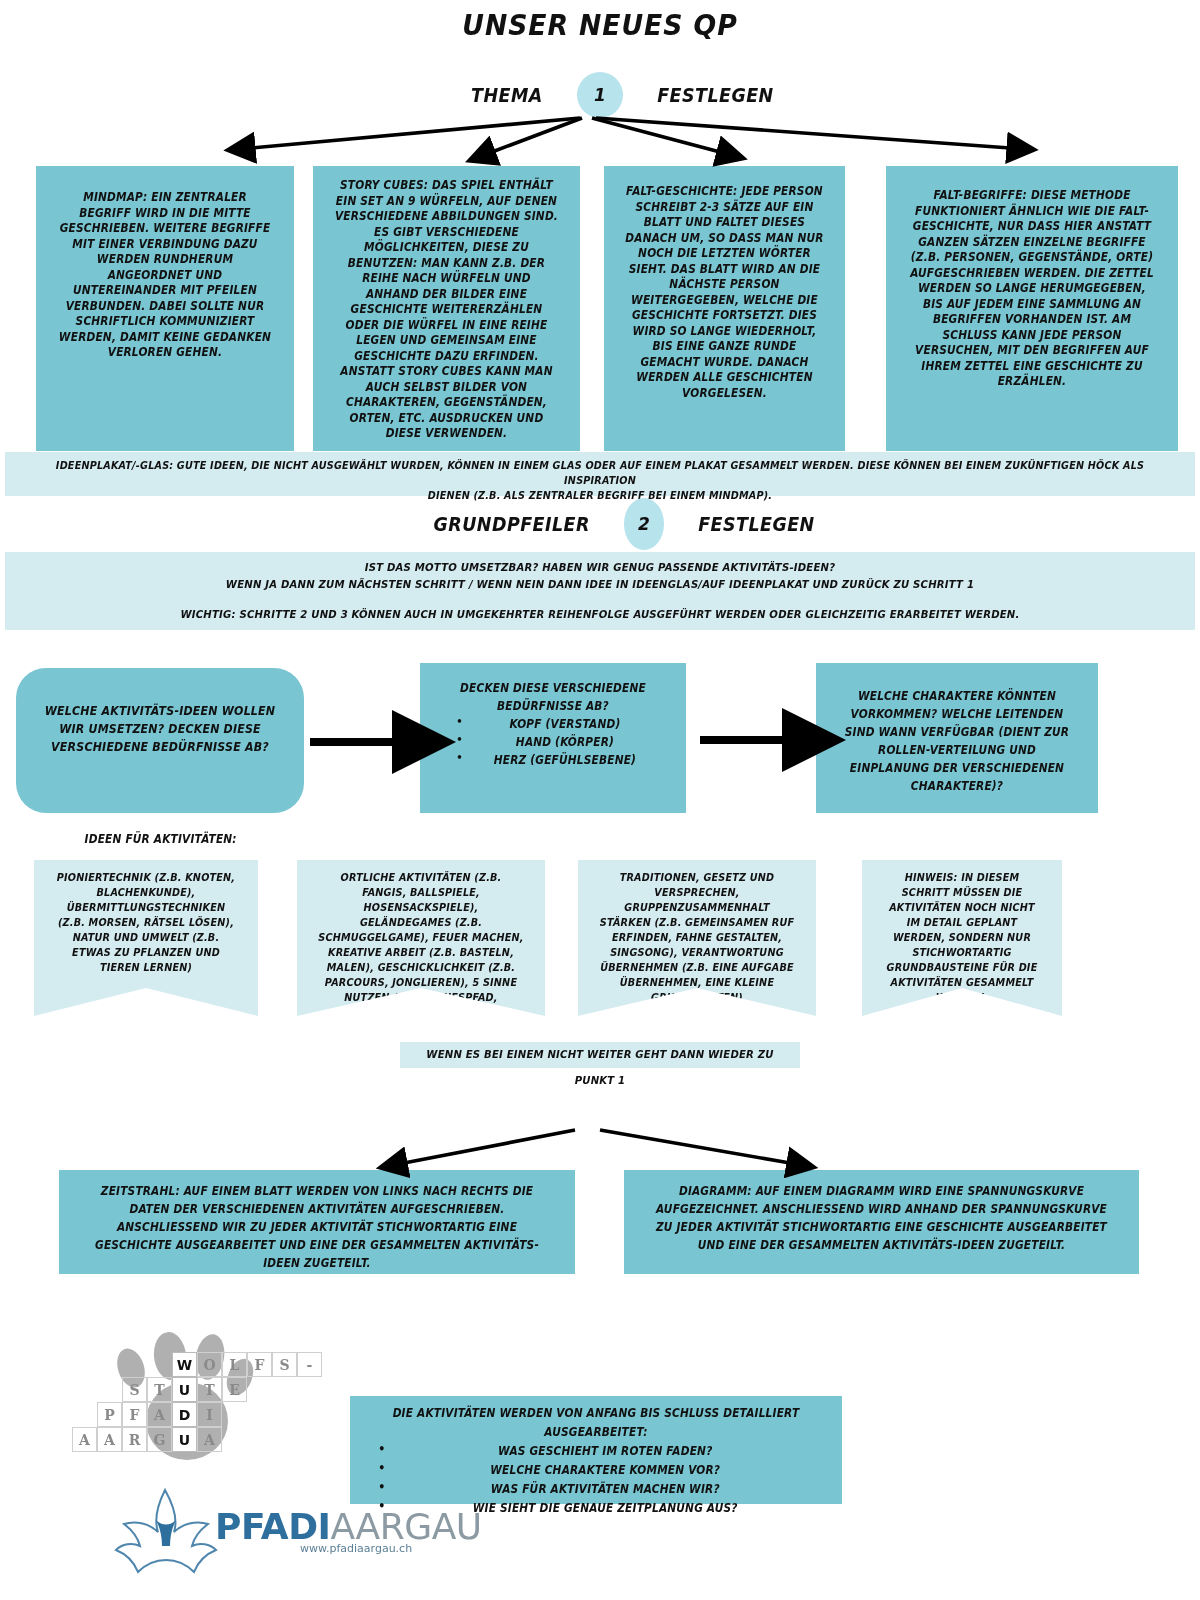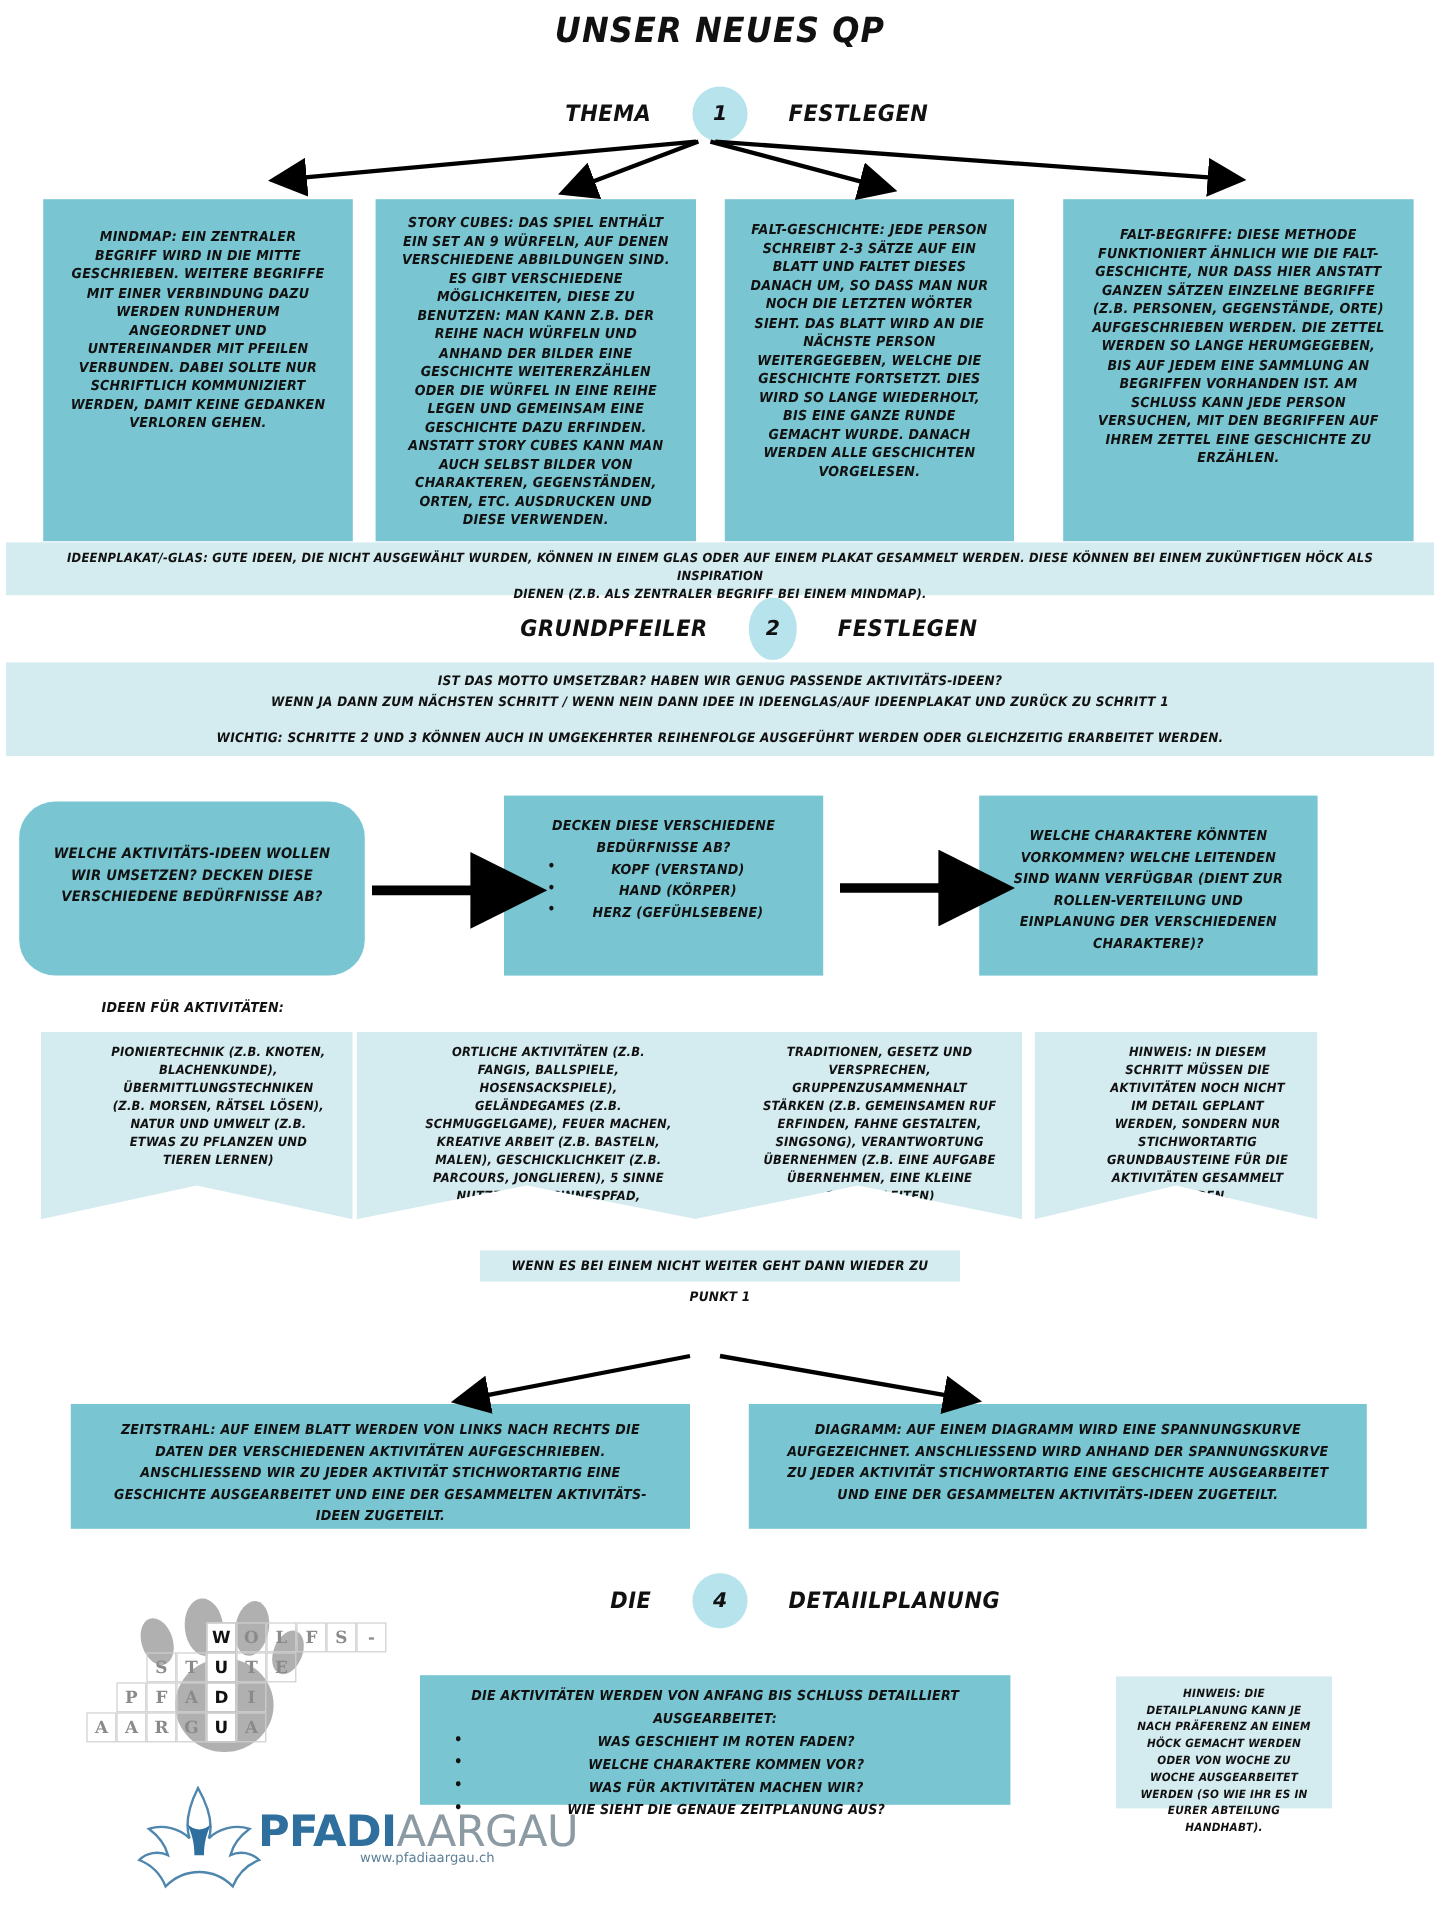--- a/index.html
+++ b/index.html
@@ -54,21 +54,20 @@
   .boxtext{
     font-size:11.5px;line-height:15.5px;text-align:center;
     padding:0 12px;box-sizing:border-box;
   }
 
   
   .ribbon{
     background:#d4ebf0;
     position:absolute;
     clip-path:polygon(0 0,100% 0,100% 100%,50% 82%,0 100%);
-    padding-left:36px;
   }
 
   
   #arrows{position:absolute;left:0;top:0;width:1200px;height:1600px;pointer-events:none;}
 
   .bullets{list-style:none;margin:0;padding:0;}
   .bullets li{position:relative;}
   .bullets li .dot{position:absolute;left:0;top:0;}
 
   
@@ -184,25 +183,20 @@
   </div>
 
 
   <div class="abs box-dark" style="left:59px;top:1170px;width:516px;height:104px;">
     <div class="t boxtext" style="padding-top:12px;font-size:11.5px;line-height:18px;">ZEITSTRAHL: AUF EINEM BLATT WERDEN VON LINKS NACH RECHTS DIE DATEN DER VERSCHIEDENEN AKTIVITÄTEN AUFGESCHRIEBEN. ANSCHLIESSEND WIR ZU JEDER AKTIVITÄT STICHWORTARTIG EINE GESCHICHTE AUSGEARBEITET UND EINE DER GESAMMELTEN AKTIVITÄTS-IDEEN ZUGETEILT.</div>
   </div>
   <div class="abs box-dark" style="left:624px;top:1170px;width:515px;height:104px;">
     <div class="t boxtext" style="padding-top:12px;font-size:11.5px;line-height:18px;">DIAGRAMM: AUF EINEM DIAGRAMM WIRD EINE SPANNUNGSKURVE AUFGEZEICHNET. ANSCHLIESSEND WIRD ANHAND DER SPANNUNGSKURVE ZU JEDER AKTIVITÄT STICHWORTARTIG EINE GESCHICHTE AUSGEARBEITET UND EINE DER GESAMMELTEN AKTIVITÄTS-IDEEN ZUGETEILT.</div>
   </div>
 
-  <div class="abs step-head" style="top:1311px;">
-    <div class="t lbl left">DIE</div>
-    <div class="circ">4</div>
-    <div class="t lbl right">DETAIILPLANUNG</div>
-  </div>
 
   <div class="abs box-dark" style="left:350px;top:1396px;width:492px;height:108px;">
     <div class="t" style="font-size:11.5px;line-height:19px;text-align:center;padding-top:8px;">DIE AKTIVITÄTEN WERDEN VON ANFANG BIS SCHLUSS DETAILLIERT AUSGEARBEITET:</div>
     <ul class="bullets">
       <li style="height:19px;">
         <span class="dot t" style="left:28px;font-size:12px;">•</span>
         <span class="t" style="display:block;text-align:center;font-size:11.5px;line-height:19px;padding-left:20px;">WAS GESCHIEHT IM ROTEN FADEN?</span>
       </li>
       <li style="height:19px;">
         <span class="dot t" style="left:28px;font-size:12px;">•</span>
@@ -212,23 +206,20 @@
         <span class="dot t" style="left:28px;font-size:12px;">•</span>
         <span class="t" style="display:block;text-align:center;font-size:11.5px;line-height:19px;padding-left:20px;">WAS FÜR AKTIVITÄTEN MACHEN WIR?</span>
       </li>
       <li style="height:19px;">
         <span class="dot t" style="left:28px;font-size:12px;">•</span>
         <span class="t" style="display:block;text-align:center;font-size:11.5px;line-height:19px;padding-left:20px;">WIE SIEHT DIE GENAUE ZEITPLANUNG AUS?</span>
       </li>
     </ul>
   </div>
 
-  <div class="abs box-light" style="left:930px;top:1397px;width:180px;height:110px;">
-    <div class="t boxtext" style="padding:8px 8px 0 8px;font-size:9.5px;line-height:14px;">HINWEIS: DIE DETAILPLANUNG KANN JE NACH PRÄFERENZ AN EINEM HÖCK GEMACHT WERDEN ODER VON WOCHE ZU WOCHE AUSGEARBEITET WERDEN (SO WIE IHR ES IN EURER ABTEILUNG HANDHABT).</div>
-  </div>
 
   <div id="logo-wrap">
     <div class="paw" style="left:8px;top:18px;width:26px;height:40px;transform:rotate(-18deg);"></div>
     <div class="paw" style="left:44px;top:2px;width:32px;height:48px;transform:rotate(-6deg);"></div>
     <div class="paw" style="left:86px;top:4px;width:28px;height:46px;transform:rotate(10deg);"></div>
     <div class="paw" style="left:118px;top:28px;width:24px;height:38px;transform:rotate(22deg);"></div>
     <div class="paw" style="left:36px;top:52px;width:82px;height:78px;"></div>
 
     <div class="cell ghost" style="left:62px;top:22px;">W</div>
     <div class="cell solid" style="left:62px;top:22px;background:#ffffff;">W</div>

